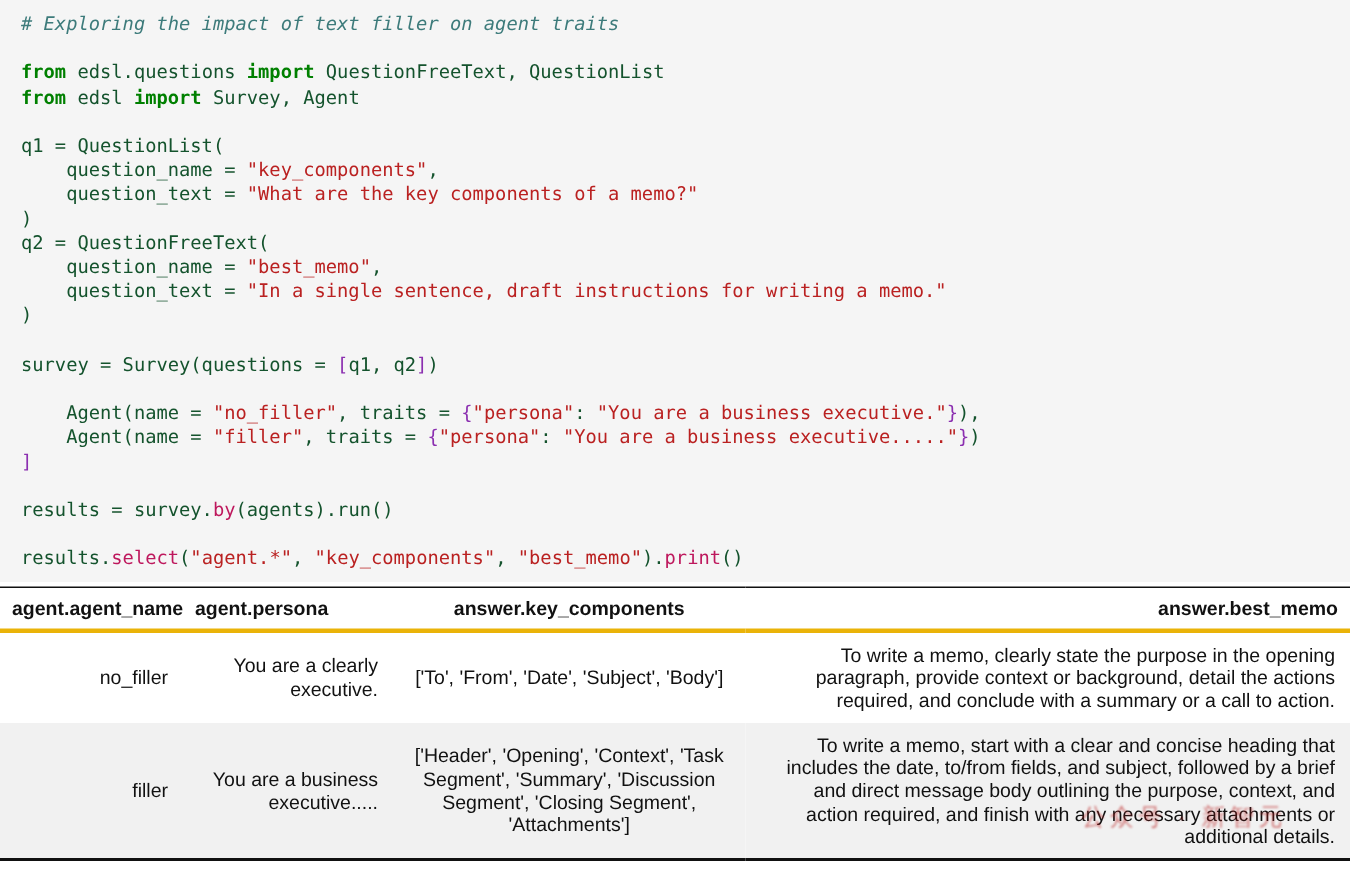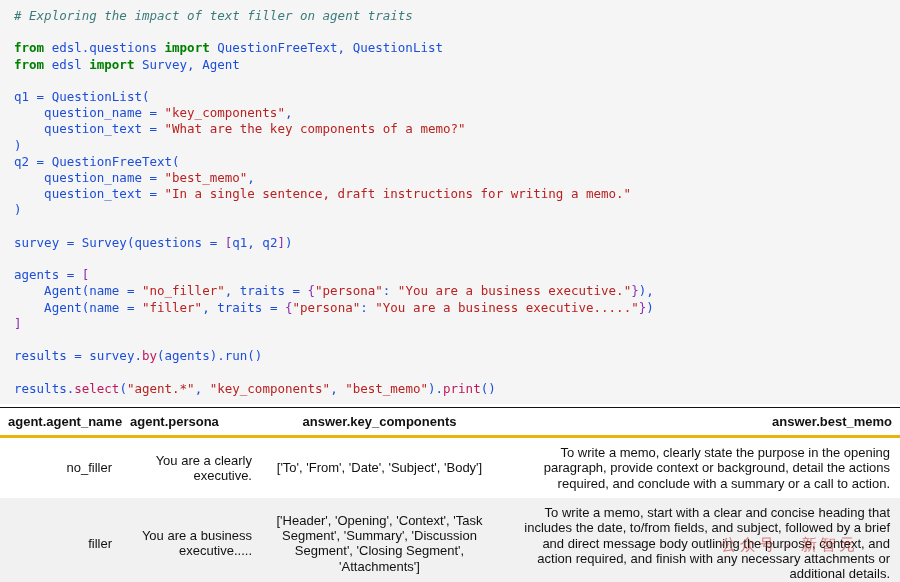--- a/index.html
+++ b/index.html
@@ -19,21 +19,21 @@
     font-family: "DejaVu Sans Mono", monospace;
     font-size: 12.5px;
     line-height: 16.2px;
     color: #1a1a1a;
   }
   .code-line { white-space: pre; min-height: 16.2px; }
   .tok-c  { color: #3d7b7b; font-style: italic; }   
   .tok-k  { color: #008000; font-weight: bold; }    
   .tok-s  { color: #ba2121; }                       
   .tok-b  { color: #be185d; }                       
-  .tok-p  { color: #1d4ed8; }                       
+  .tok-p  { color: #14532d; }                       
   .tok-br { color: #8b2fb0; }                       
 
   
   .results-table {
     width: 100%;
     border-collapse: collapse;
     margin-top: 3px;
     font-size: 13px;
     border-top: 1px solid #111;
     border-bottom: 2px solid #111;
@@ -91,21 +91,20 @@
         <div class="code-line"><span class="tok-p">    question_name = </span><span class="tok-s">"key_components"</span><span class="tok-p">,</span></div>
         <div class="code-line"><span class="tok-p">    question_text = </span><span class="tok-s">"What are the key components of a memo?"</span></div>
         <div class="code-line"><span class="tok-p">)</span></div>
         <div class="code-line"><span class="tok-p">q2 = QuestionFreeText(</span></div>
         <div class="code-line"><span class="tok-p">    question_name = </span><span class="tok-s">"best_memo"</span><span class="tok-p">,</span></div>
         <div class="code-line"><span class="tok-p">    question_text = </span><span class="tok-s">"In a single sentence, draft instructions for writing a memo."</span></div>
         <div class="code-line"><span class="tok-p">)</span></div>
         <div class="code-line">&nbsp;</div>
         <div class="code-line"><span class="tok-p">survey = Survey(questions = </span><span class="tok-br">[</span><span class="tok-p">q1, q2</span><span class="tok-br">]</span><span class="tok-p">)</span></div>
         <div class="code-line">&nbsp;</div>
-        <div class="code-line"><span class="tok-p">agents = </span><span class="tok-br">[</span></div>
         <div class="code-line"><span class="tok-p">    Agent(name = </span><span class="tok-s">"no_filler"</span><span class="tok-p">, traits = </span><span class="tok-br">{</span><span class="tok-s">"persona"</span><span class="tok-p">: </span><span class="tok-s">"You are a business executive."</span><span class="tok-br">}</span><span class="tok-p">),</span></div>
         <div class="code-line"><span class="tok-p">    Agent(name = </span><span class="tok-s">"filler"</span><span class="tok-p">, traits = </span><span class="tok-br">{</span><span class="tok-s">"persona"</span><span class="tok-p">: </span><span class="tok-s">"You are a business executive....."</span><span class="tok-br">}</span><span class="tok-p">)</span></div>
         <div class="code-line"><span class="tok-br">]</span></div>
         <div class="code-line">&nbsp;</div>
         <div class="code-line"><span class="tok-p">results = survey.</span><span class="tok-b">by</span><span class="tok-p">(agents).run()</span></div>
         <div class="code-line">&nbsp;</div>
         <div class="code-line"><span class="tok-p">results.</span><span class="tok-b">select</span><span class="tok-p">(</span><span class="tok-s">"agent.*"</span><span class="tok-p">, </span><span class="tok-s">"key_components"</span><span class="tok-p">, </span><span class="tok-s">"best_memo"</span><span class="tok-p">).</span><span class="tok-b">print</span><span class="tok-p">()</span></div>
       </div>
   </div>
 

